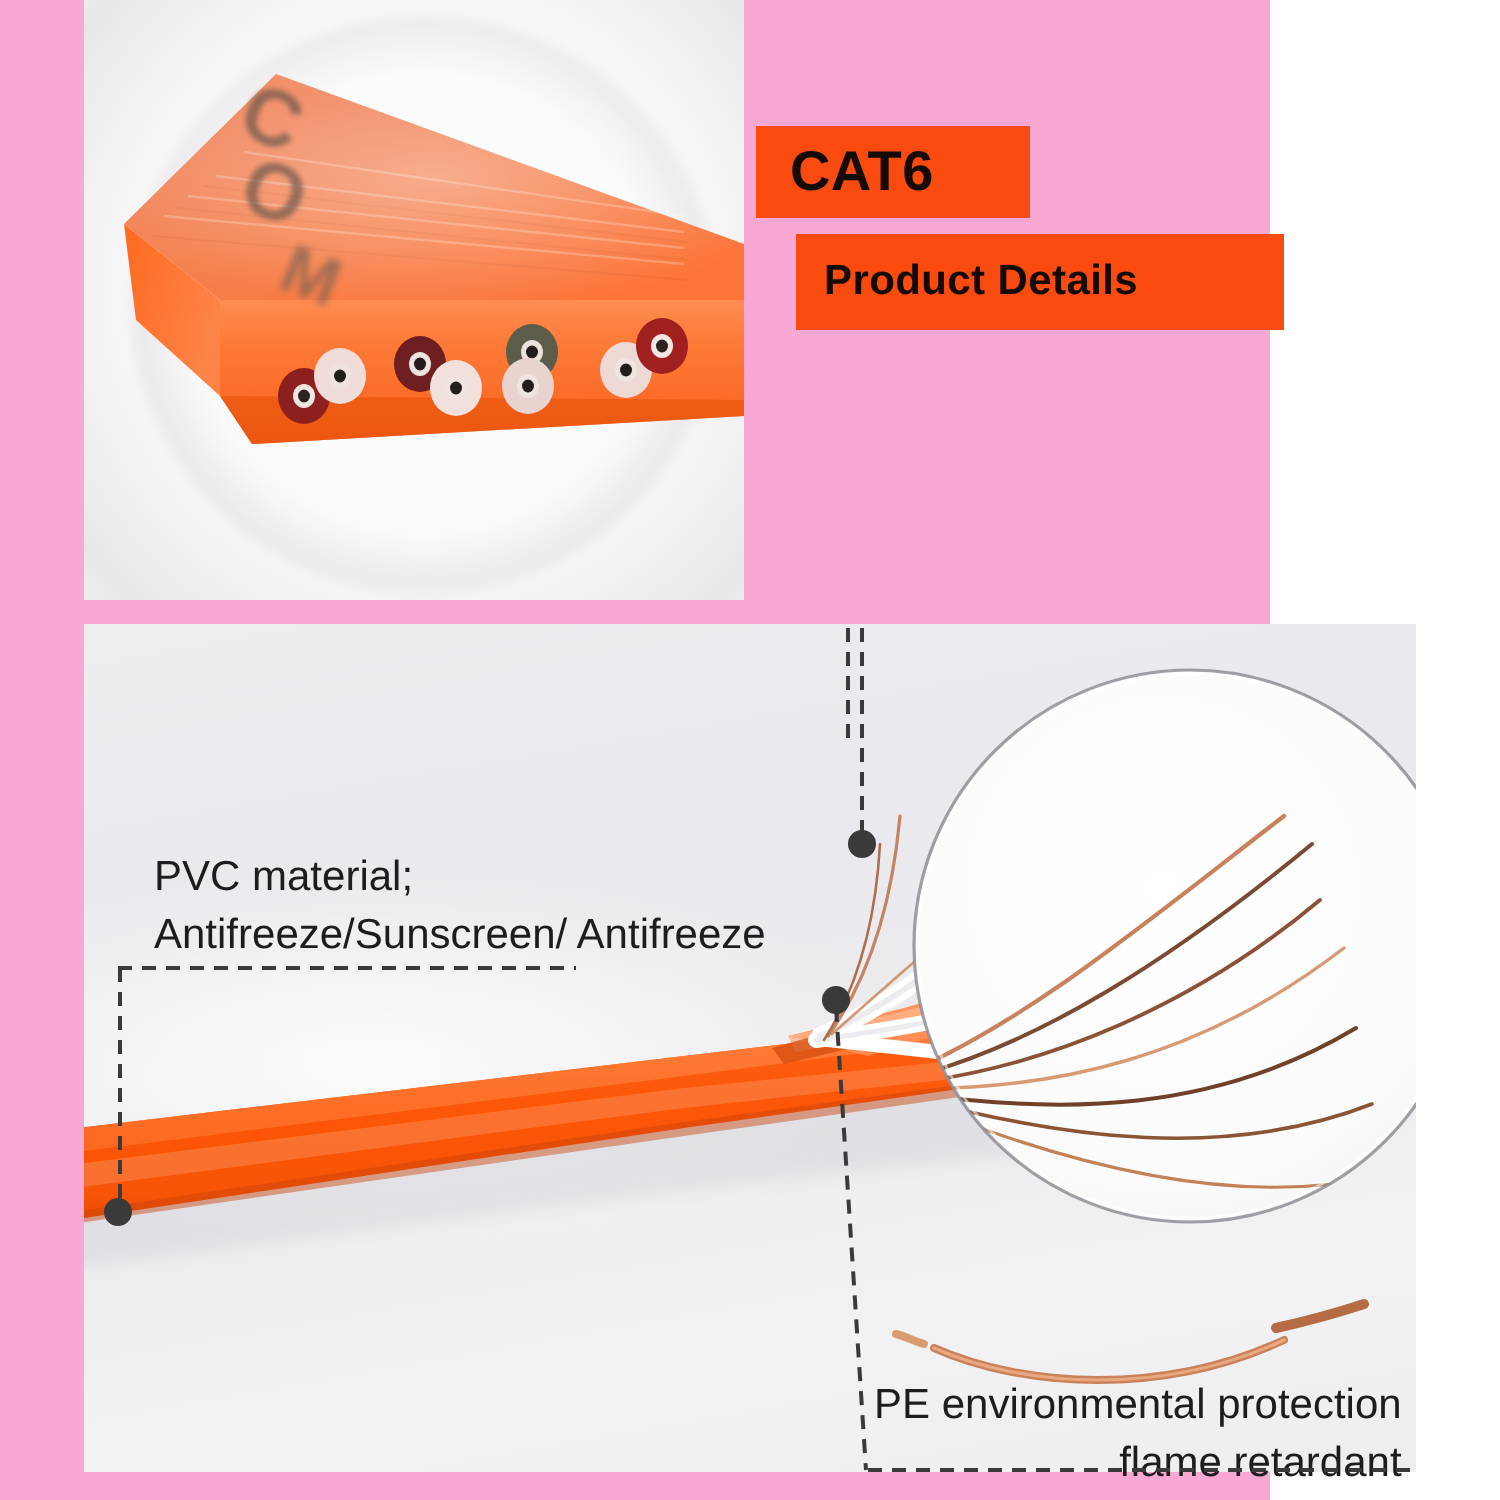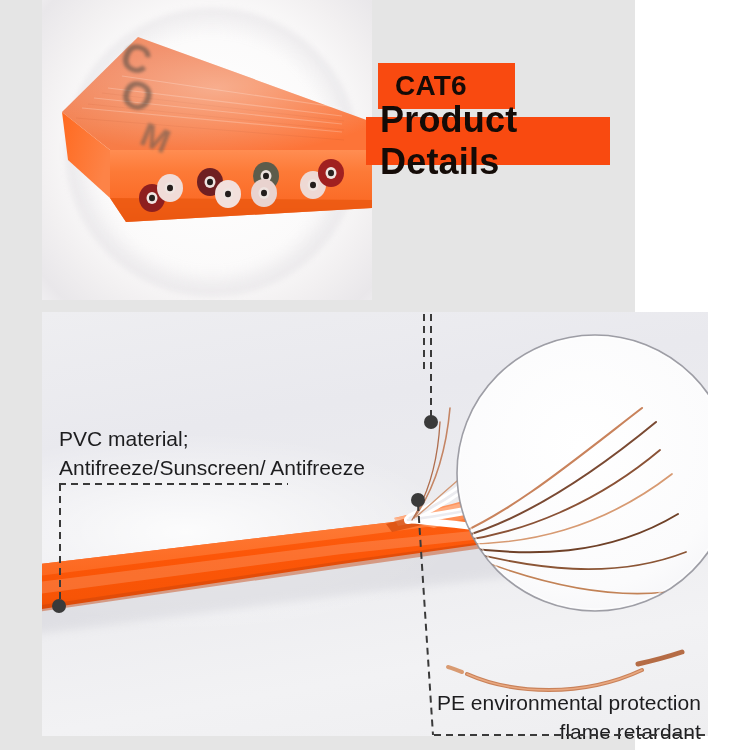--- a/index.html
+++ b/index.html
@@ -13,21 +13,21 @@
     position: relative;
     overflow: hidden;
     font-family: "Liberation Sans", sans-serif;
   }
 
   .stage {
     position: absolute;
     left: 0; top: 0;
     width: 635px;
     height: 750px;
-    background: #e5e5e5;
+    background: #f9a8d4;
   }
 
   
   .panel-top {
     position: absolute;
     left: 42px;
     top: 0px;
     width: 330px;
     height: 300px;
     background: #faf8f8;
@@ -71,25 +71,25 @@
   .badge-cat6 {
     left: 378px;
     top: 63px;
     width: 137px;
     height: 46px;
     font-size: 28px;
     padding-left: 17px;
     box-sizing: border-box;
   }
   .badge-details {
-    left: 366px;
+    left: 398px;
     top: 117px;
     width: 244px;
     height: 48px;
-    font-size: 36px;
+    font-size: 21px;
     padding-left: 14px;
     box-sizing: border-box;
   }
 
   
   .panel-bottom {
     position: absolute;
     left: 42px;
     top: 312px;
     width: 666px;
@@ -113,21 +113,21 @@
   .bottom-art {
     position: absolute;
     left: 0; top: 0;
     width: 666px; height: 424px;
   }
   .bottom-art svg { display: block; }
 
   
   .callout-pvc {
     position: absolute;
-    left: 59px;
+    left: 77px;
     top: 424px;
     font-size: 21px;
     color: #1d1d1f;
     line-height: 29px;
     white-space: nowrap;
   }
   .callout-pe {
     position: absolute;
     left: 437px;
     top: 688px;

